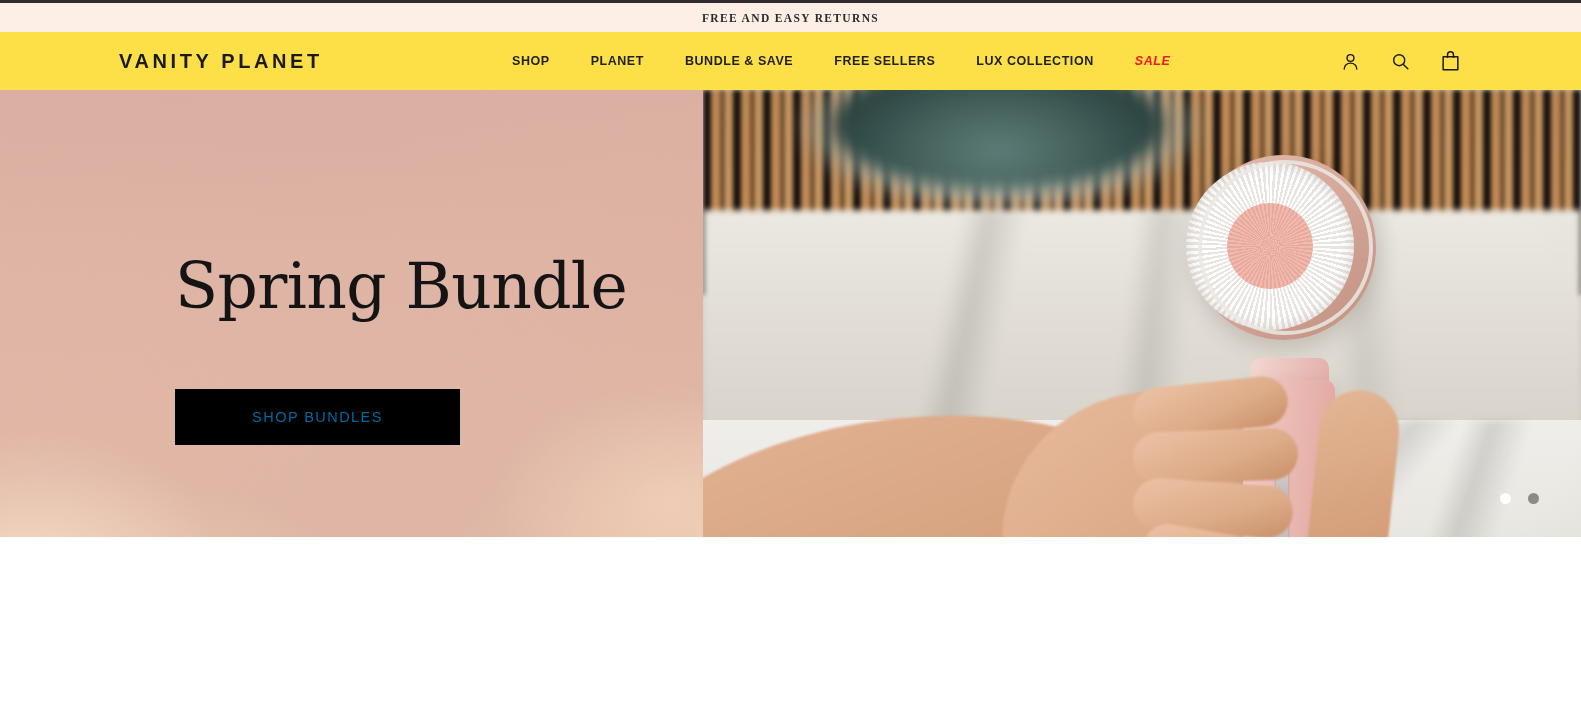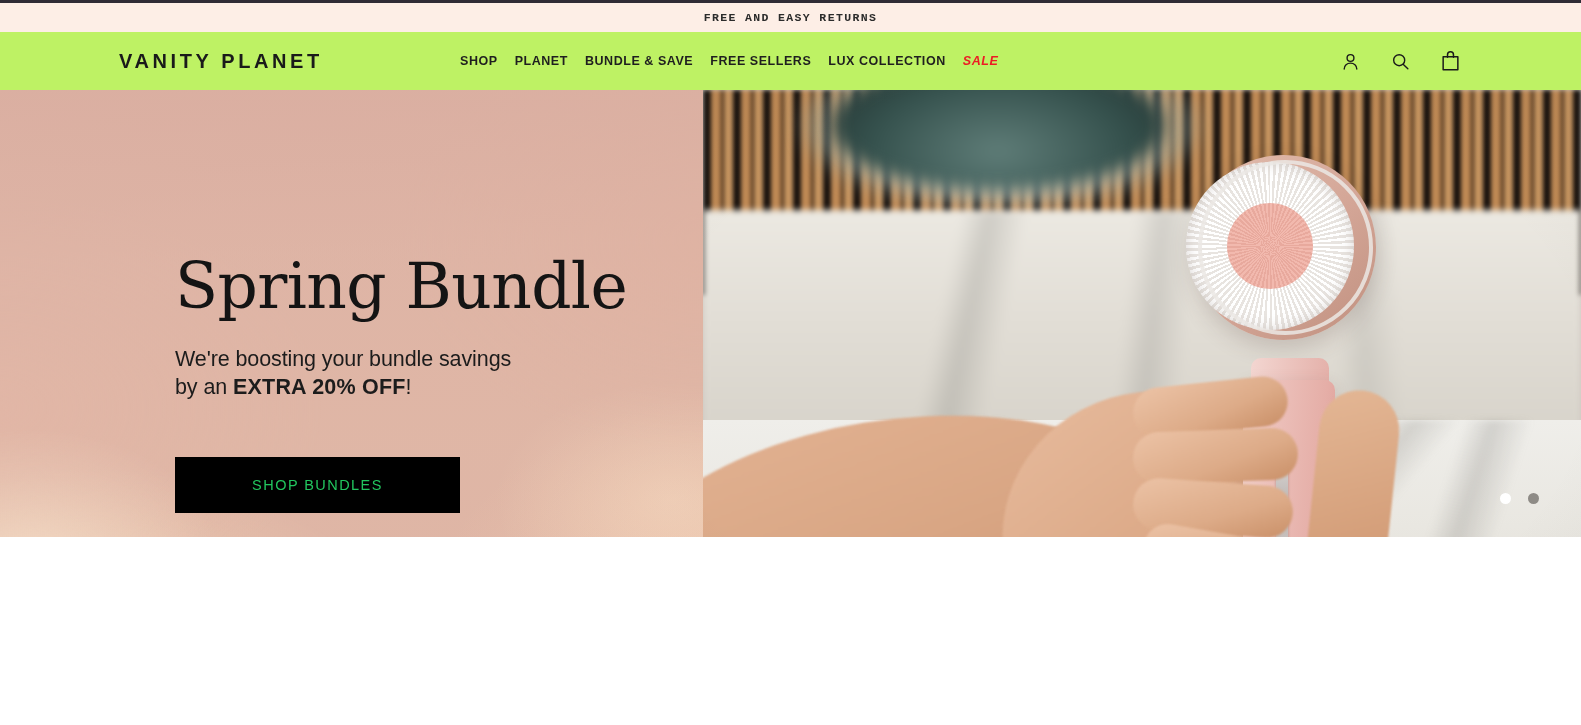--- a/index.html
+++ b/index.html
@@ -40,56 +40,56 @@
     display: flex;
     align-items: center;
     justify-content: center;
     z-index: 30;
   }
   .announcement-text {
     font-size: 11.5px;
     font-weight: 700;
     letter-spacing: 1.35px;
     color: #2b2b2b;
-    font-family: Liberation Mono, monospace;
+    font-family: Liberation Serif, serif;
     white-space: nowrap;
   }
 
   
   .site-header {
     position: absolute;
     top: 32px; left: 0;
     width: 1581px;
     height: 58px;
-    background: #bef264;
+    background: #fde047;
     z-index: 30;
   }
 
   .logo {
     position: absolute;
     left: 119px;
     top: 50%;
     transform: translateY(-50%);
     font-size: 20px;
     font-weight: 700;
     letter-spacing: 3.6px;
     color: #1a1a1a;
     white-space: nowrap;
     font-family: "Liberation Sans", sans-serif;
     cursor: pointer;
   }
 
   .main-nav {
     position: absolute;
-    left: 460px;
+    left: 512px;
     top: 50%;
     transform: translateY(-50%);
     display: flex;
     align-items: center;
-    gap: 17px;
+    gap: 41px;
   }
   .nav-link {
     font-size: 12.5px;
     font-weight: 700;
     letter-spacing: 0.55px;
     color: #1f1f1f;
     white-space: nowrap;
     cursor: pointer;
     text-decoration: none;
     font-family: "Liberation Sans", sans-serif;
@@ -194,25 +194,25 @@
     font-family: "Liberation Sans", sans-serif;
   }
   .hero-sub b {
     font-weight: 700;
     letter-spacing: 0.2px;
   }
   .hero-cta {
     display: inline-flex;
     align-items: center;
     justify-content: center;
-    margin-top: 56px;
+    margin-top: 43px;
     width: 285px;
     height: 56px;
     background: #000000;
-    color: #22c55e;
+    color: #0369a1;
     font-size: 14.5px;
     font-weight: 500;
     letter-spacing: 1.45px;
     border: none;
     cursor: pointer;
     font-family: "Liberation Sans", sans-serif;
   }
 
   
   .hero-right {
@@ -545,21 +545,20 @@
     <div class="hero-left">
       <div class="wc wc-1"></div>
       <div class="wc wc-2"></div>
       <div class="wc wc-3"></div>
       <div class="wc wc-base"></div>
 
       <div class="hero-copy">
         <h1 class="hero-heading">
           <span>Spring Bundle</span><br>
         </h1>
-        <p class="hero-sub"><span>We're boosting your bundle savings by an </span><b>EXTRA 20% OFF</b><span>!</span></p>
         <button class="hero-cta">SHOP BUNDLES</button>
       </div>
     </div>
 
     <div class="hero-right">
       <div class="photo">
         <div class="ph-slats"></div>
         <div class="ph-mirror2"></div>
         <div class="ph-mirror"></div>
         <div class="ph-backsplash"></div>

